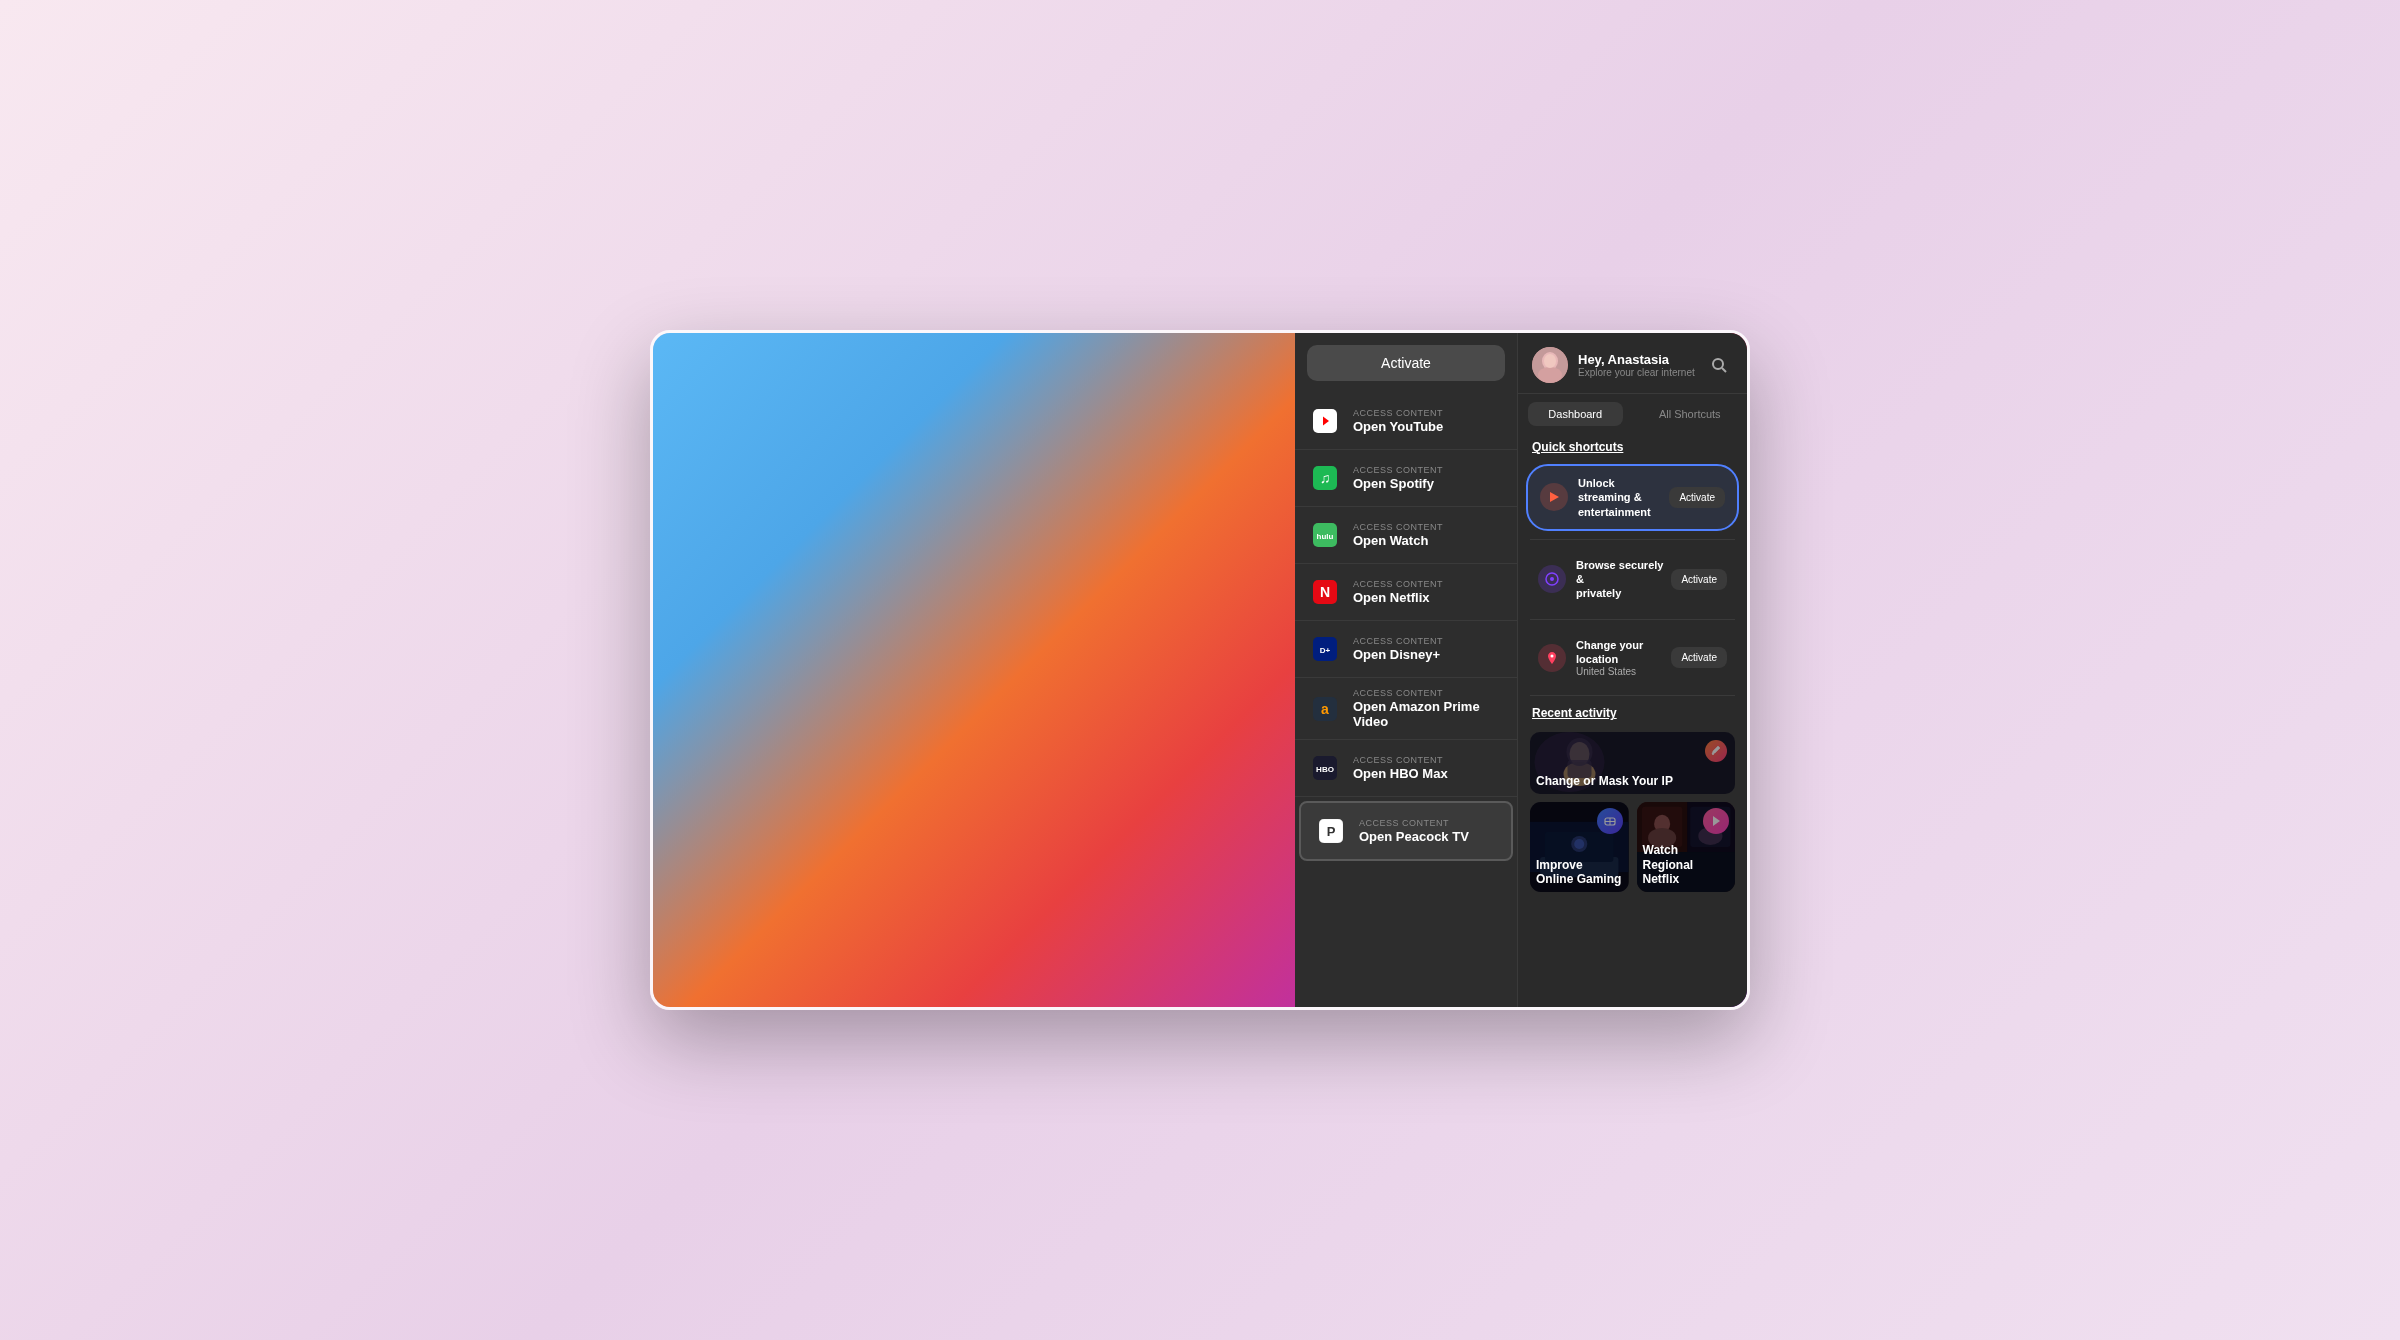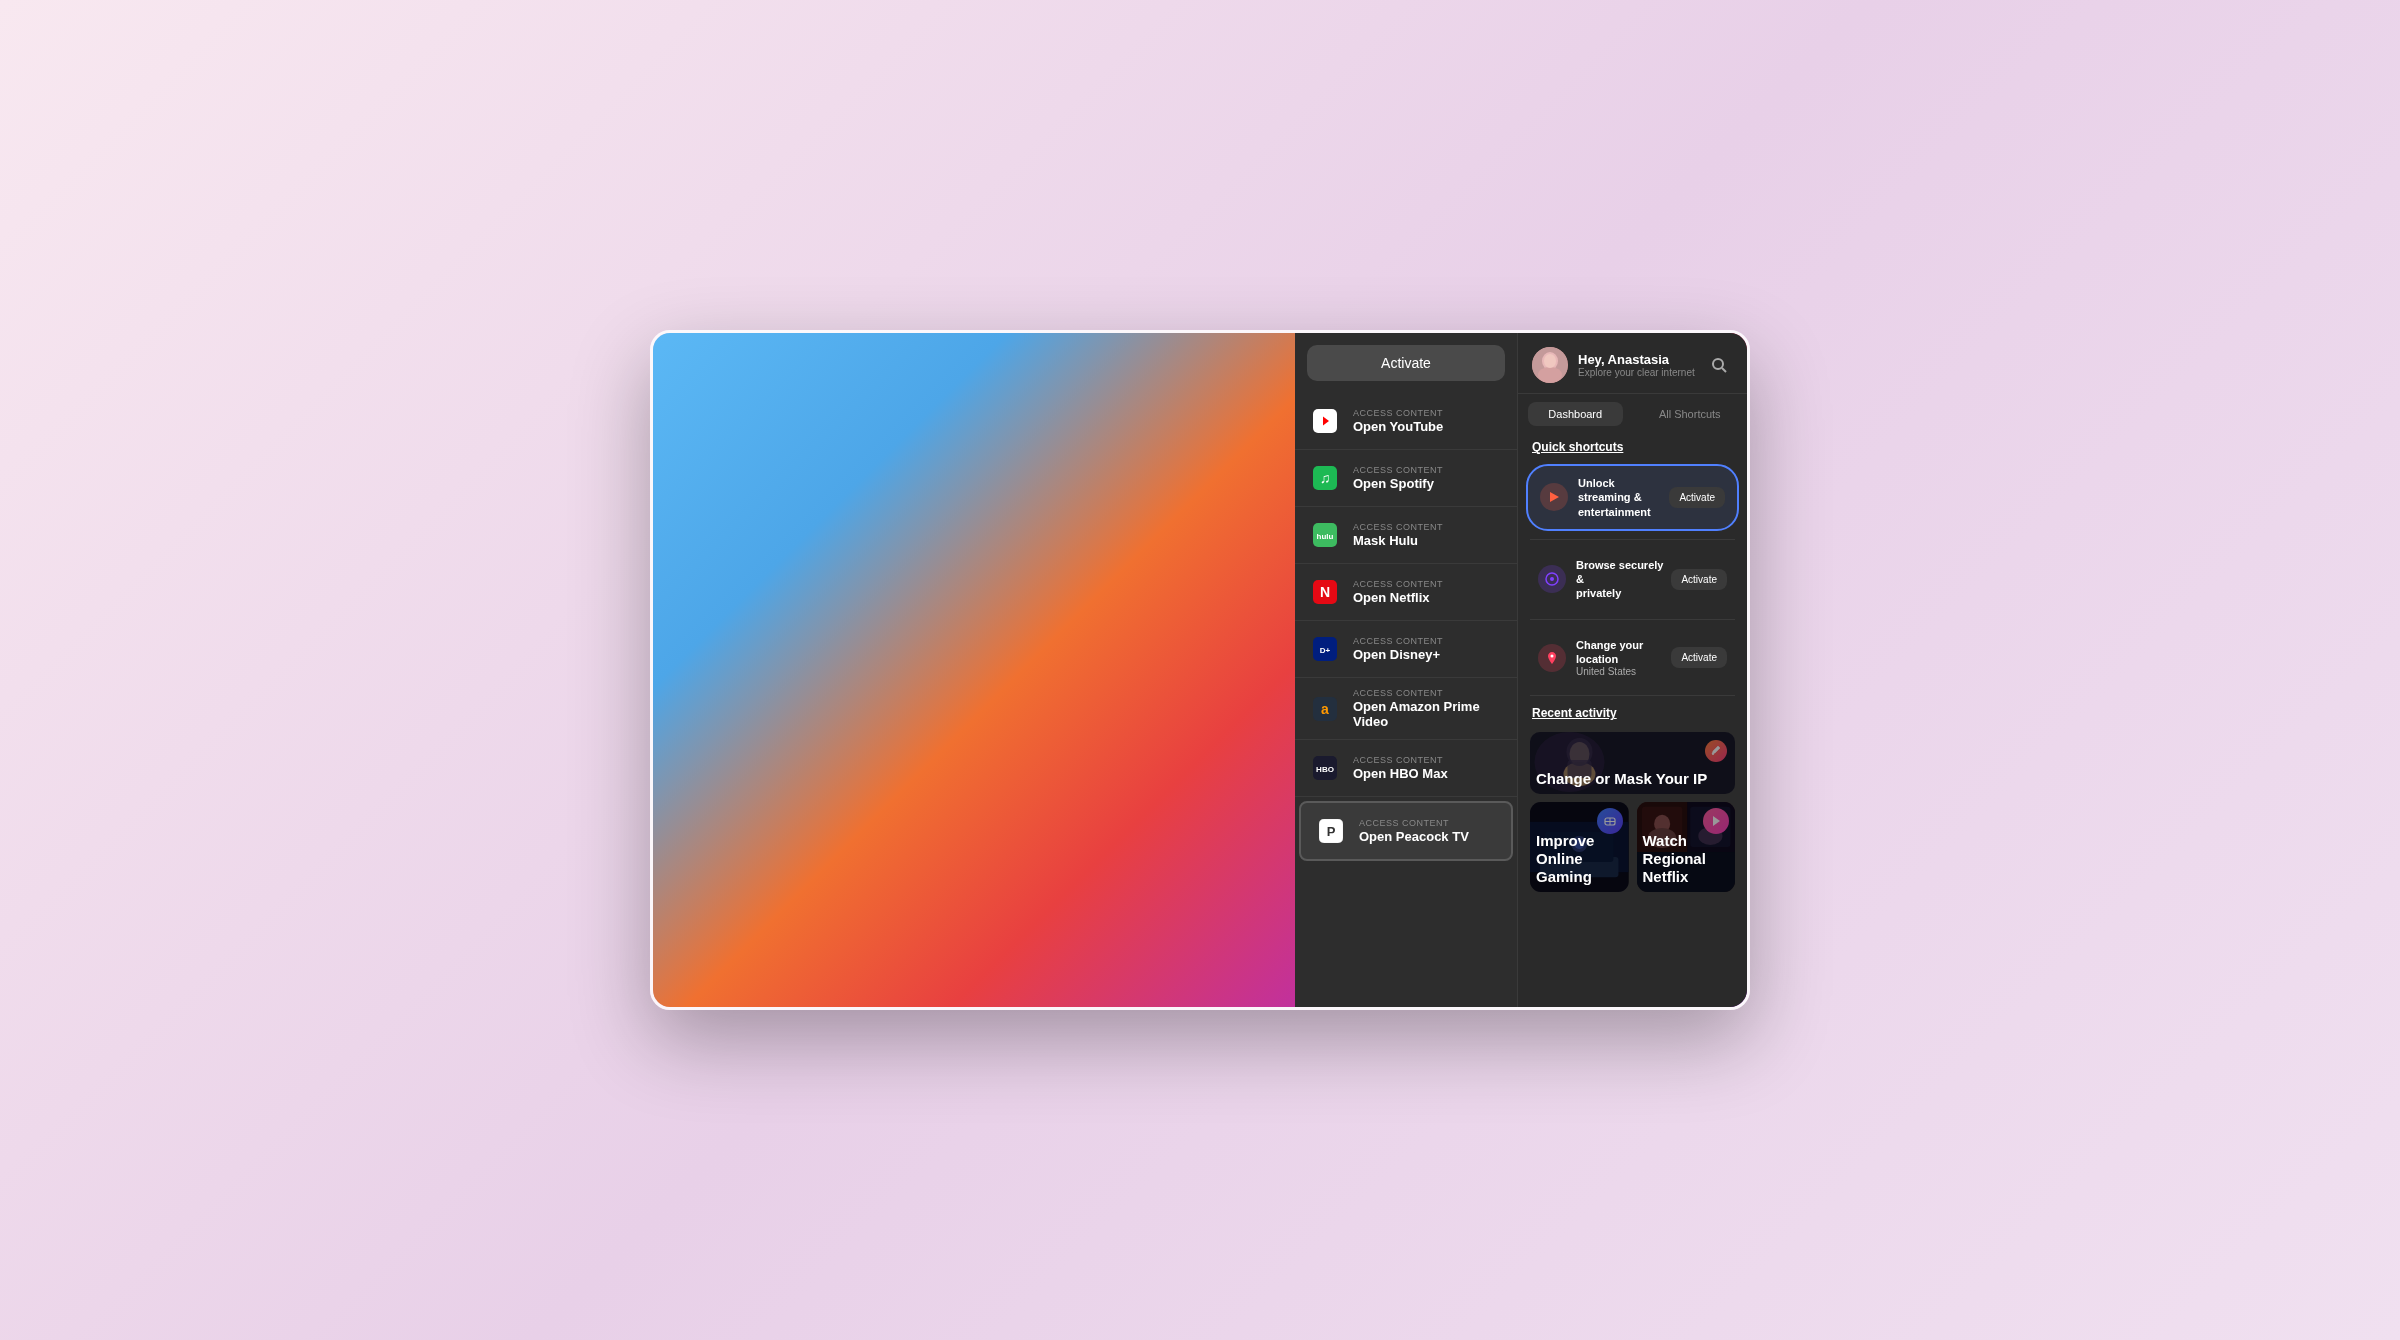--- a/index.html
+++ b/index.html
@@ -299,21 +299,21 @@
     .activity-overlay {
       position: absolute;
       top: 0; left: 0; right: 0; bottom: 0;
       background: rgba(0,0,0,0.4);
       display: flex;
       align-items: flex-end;
       padding: 6px;
     }
 
     .activity-label {
-      font-size: 15px;
+      font-size: 12px;
       color: #fff;
       font-weight: 600;
       line-height: 1.2;
     }
 
     .activity-badge {
       position: absolute;
       top: 8px;
       right: 8px;
       width: 22px;
@@ -371,21 +371,21 @@
     </div>
         <div class="list-item">
       <div class="item-icon">
         <svg width="24" height="24" viewBox="0 0 24 24">
               <rect width="24" height="24" rx="5" fill="#3dbb60"></rect>
               <text x="12" y="16" text-anchor="middle" font-size="8" fill="white" font-weight="bold">hulu</text>
             </svg>
       </div>
       <div class="item-text">
         <div class="item-label">ACCESS CONTENT</div>
-        <div class="item-title">Mask Hulu</div>
+        <div class="item-title">Open Watch</div>
       </div>
     </div>
         <div class="list-item">
       <div class="item-icon">
         <svg width="24" height="24" viewBox="0 0 24 24">
               <rect width="24" height="24" rx="5" fill="#e50914"></rect>
               <text x="12" y="17" text-anchor="middle" font-size="14" fill="white" font-weight="bold">N</text>
             </svg>
       </div>
       <div class="item-text">

